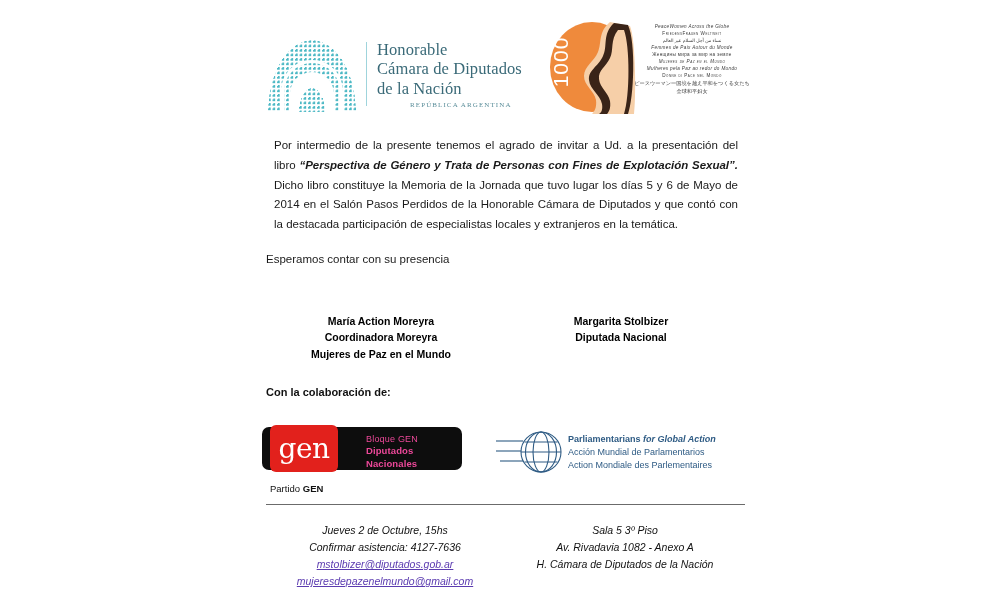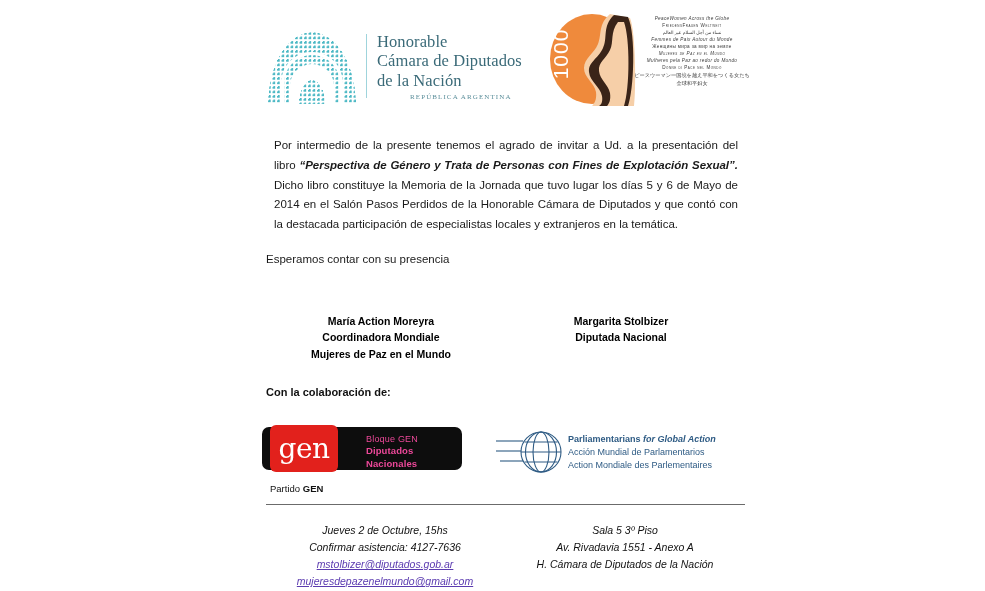--- a/index.html
+++ b/index.html
@@ -20,21 +20,21 @@
     position: relative;
     width: 985px;
     height: 591px;
     background: #ffffff;
   }
 
   
   .header {
     position: absolute;
     left: 0;
-    top: 4px;
+    top: 12px;
     width: 806px;
     height: 120px;
   }
 
   
   .hcdn-logo {
     position: absolute;
     left: 268px;
     top: 28px;
     display: flex;
@@ -382,21 +382,21 @@
   </div>
 
   <div class="doc">
     <p class="para"><span>Por intermedio de la presente tenemos el agrado de invitar a Ud. a la presentación del libro </span><span class="booktitle">“Perspectiva de Género y Trata de Personas con Fines de Explotación Sexual”.</span><span>  Dicho libro constituye la Memoria de la Jornada que tuvo lugar los días 5 y 6 de Mayo de 2014 en el Salón Pasos Perdidos de la Honorable Cámara de Diputados y que contó con la destacada participación de especialistas locales y extranjeros en la temática.</span></p>
     <p class="closing">Esperamos contar con su presencia</p>
   </div>
 
   <div class="signatures">
     <div class="sig sig-left">
       <div>María Action Moreyra</div>
-      <div>Coordinadora Mondiale</div>
+      <div>Coordinadora Moreyra</div>
       <div>Mujeres de Paz en el Mundo</div>
     </div>
     <div class="sig sig-right">
       <div>Margarita Stolbizer</div>
       <div>Diputada Nacional</div>
     </div>
   </div>
 
   <div class="collab-label">Con la colaboración de:</div>
 
@@ -436,18 +436,18 @@
 
   <div class="footer">
     <div class="foot-col foot-left">
       <div>Jueves 2 de Octubre, 15hs</div>
       <div>Confirmar asistencia: 4127-7636</div>
       <a class="mail" href="#">mstolbizer@diputados.gob.ar</a>
       <a class="mail" href="#">mujeresdepazenelmundo@gmail.com</a>
     </div>
     <div class="foot-col foot-right">
       <div>Sala 5 3º Piso</div>
-      <div>Av. Rivadavia 1551 - Anexo A</div>
+      <div>Av. Rivadavia 1082 - Anexo A</div>
       <div>H. Cámara de Diputados de la Nación</div>
     </div>
   </div>
 
 </div>
 
 </body></html>

